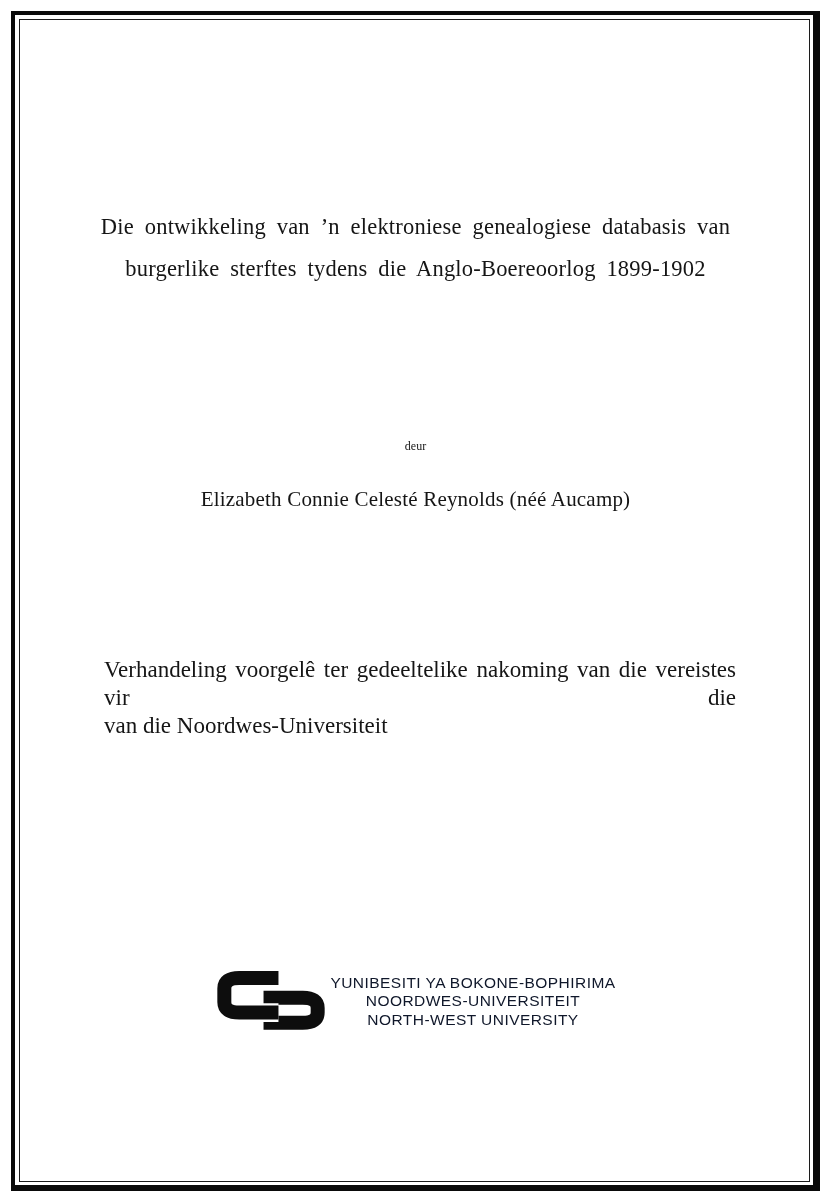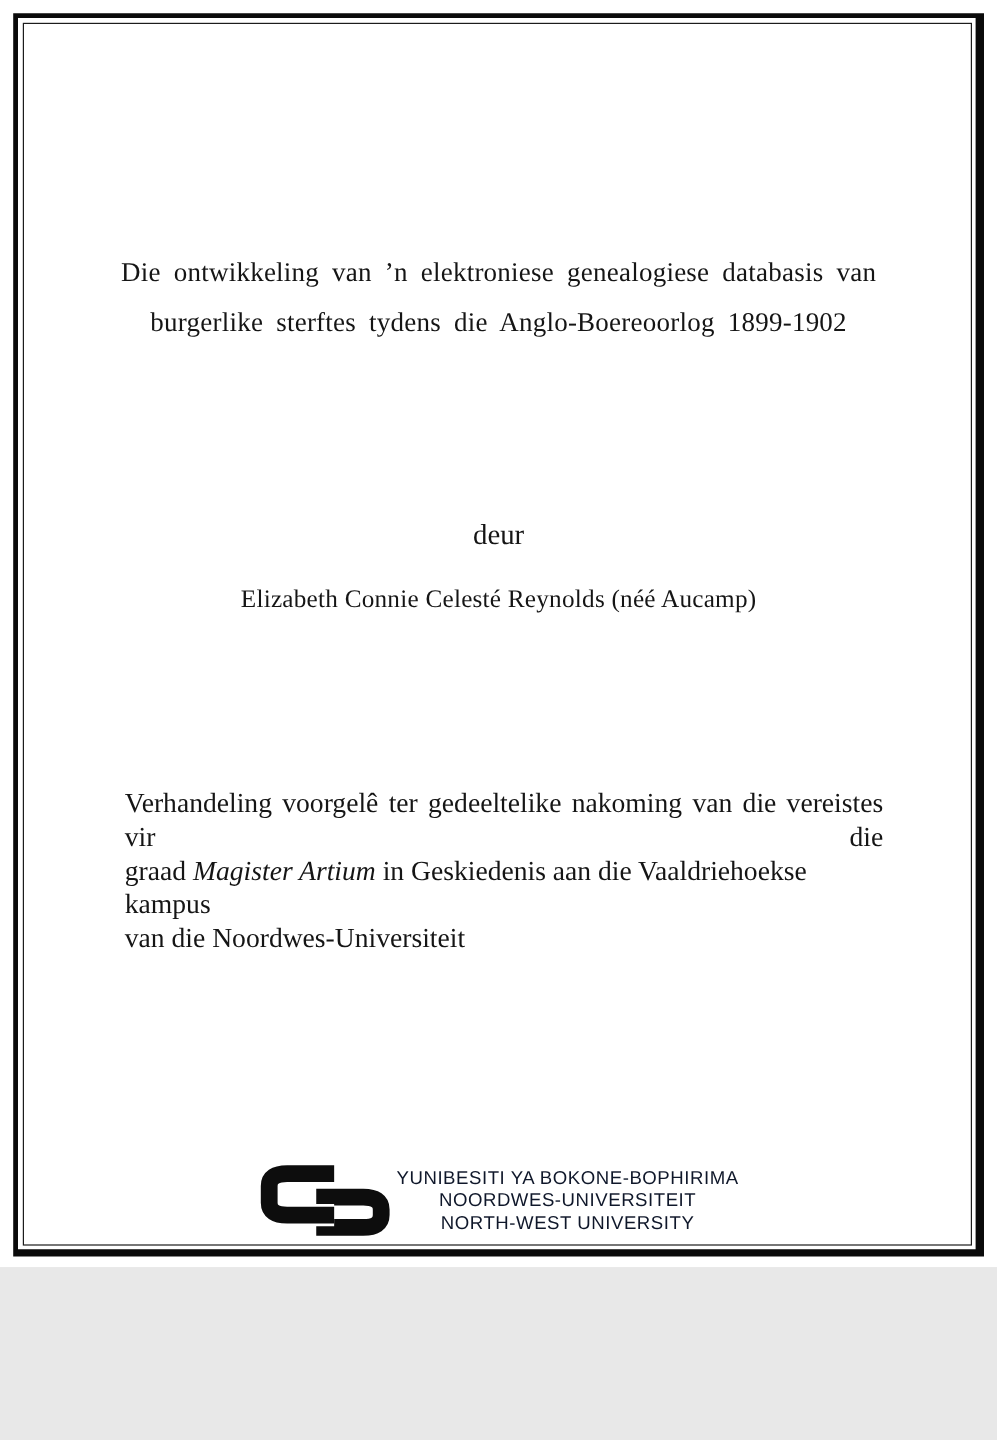--- a/index.html
+++ b/index.html
@@ -1,19 +1,19 @@
 <!DOCTYPE html>
 <html><head>
 <meta charset="utf-8">
 <style>
   * { margin:0; padding:0; box-sizing:border-box; }
   html,body { background:#e8e8e8; }
   .page {
     position:relative;
-    width:831px; height:1056px;
+    width:831px; height:1200px;
     margin:0 auto;
     background:#ffffff;
     color:#151515;
     font-family:"Liberation Serif", serif;
     overflow:hidden;
   }
   .frame-outer {
     position:absolute; left:11px; top:11px; right:11px; bottom:9px;
     border-style:solid; border-color:#0a0a0a;
     border-width:4px 7px 6px 4px;
@@ -25,21 +25,21 @@
   .title {
     position:absolute; left:50px; right:50px; top:206px;
     text-align:center;
     font-size:22.5px; line-height:42px;
     word-spacing:5px;
     letter-spacing:0.2px;
   }
   .byline {
     position:absolute; left:0; right:0; top:432px;
     text-align:center;
-    font-size:24px; line-height:28px;
+    font-size:12px; line-height:28px;
   }
   .author {
     position:absolute; left:0; right:0; top:484px;
     text-align:center;
     font-size:21px; line-height:30px;
     letter-spacing:0.2px;
   }
   .statement {
     position:absolute; left:104px; width:632px; top:656px;
     font-size:23px; line-height:28px;
@@ -88,21 +88,20 @@
     <div>Die ontwikkeling van ’n elektroniese genealogiese databasis van</div>
     <div>burgerlike sterftes tydens die Anglo-Boereoorlog 1899-1902</div>
   </div>
 
   <div class="byline">deur</div>
 
   <div class="author">Elizabeth Connie Celesté Reynolds (néé Aucamp)</div>
 
   <div class="statement">
     <div class="justify-line">Verhandeling voorgelê ter gedeeltelike nakoming van die vereistes vir die</div>
-    <div><span>graad </span><span class="ital">Magister Artium</span><span> in Geskiedenis aan die Vaaldriehoekse kampus</span></div>
     <div>van die Noordwes-Universiteit</div>
   </div>
 
 
   <div class="logo-row">
     <svg class="logo-mark" viewBox="0 0 120 90" aria-hidden="true">
 
       <path d="M 52 35 H 94 Q 110 35 110 46 V 51 Q 110 62 94 62 H 52" fill="none" stroke="#0d0d0d" stroke-width="15"></path>
 
       <path d="M 68 14 H 26 Q 10 14 10 25 V 40 Q 10 51 26 51 H 68" fill="none" stroke="#ffffff" stroke-width="20"></path>

